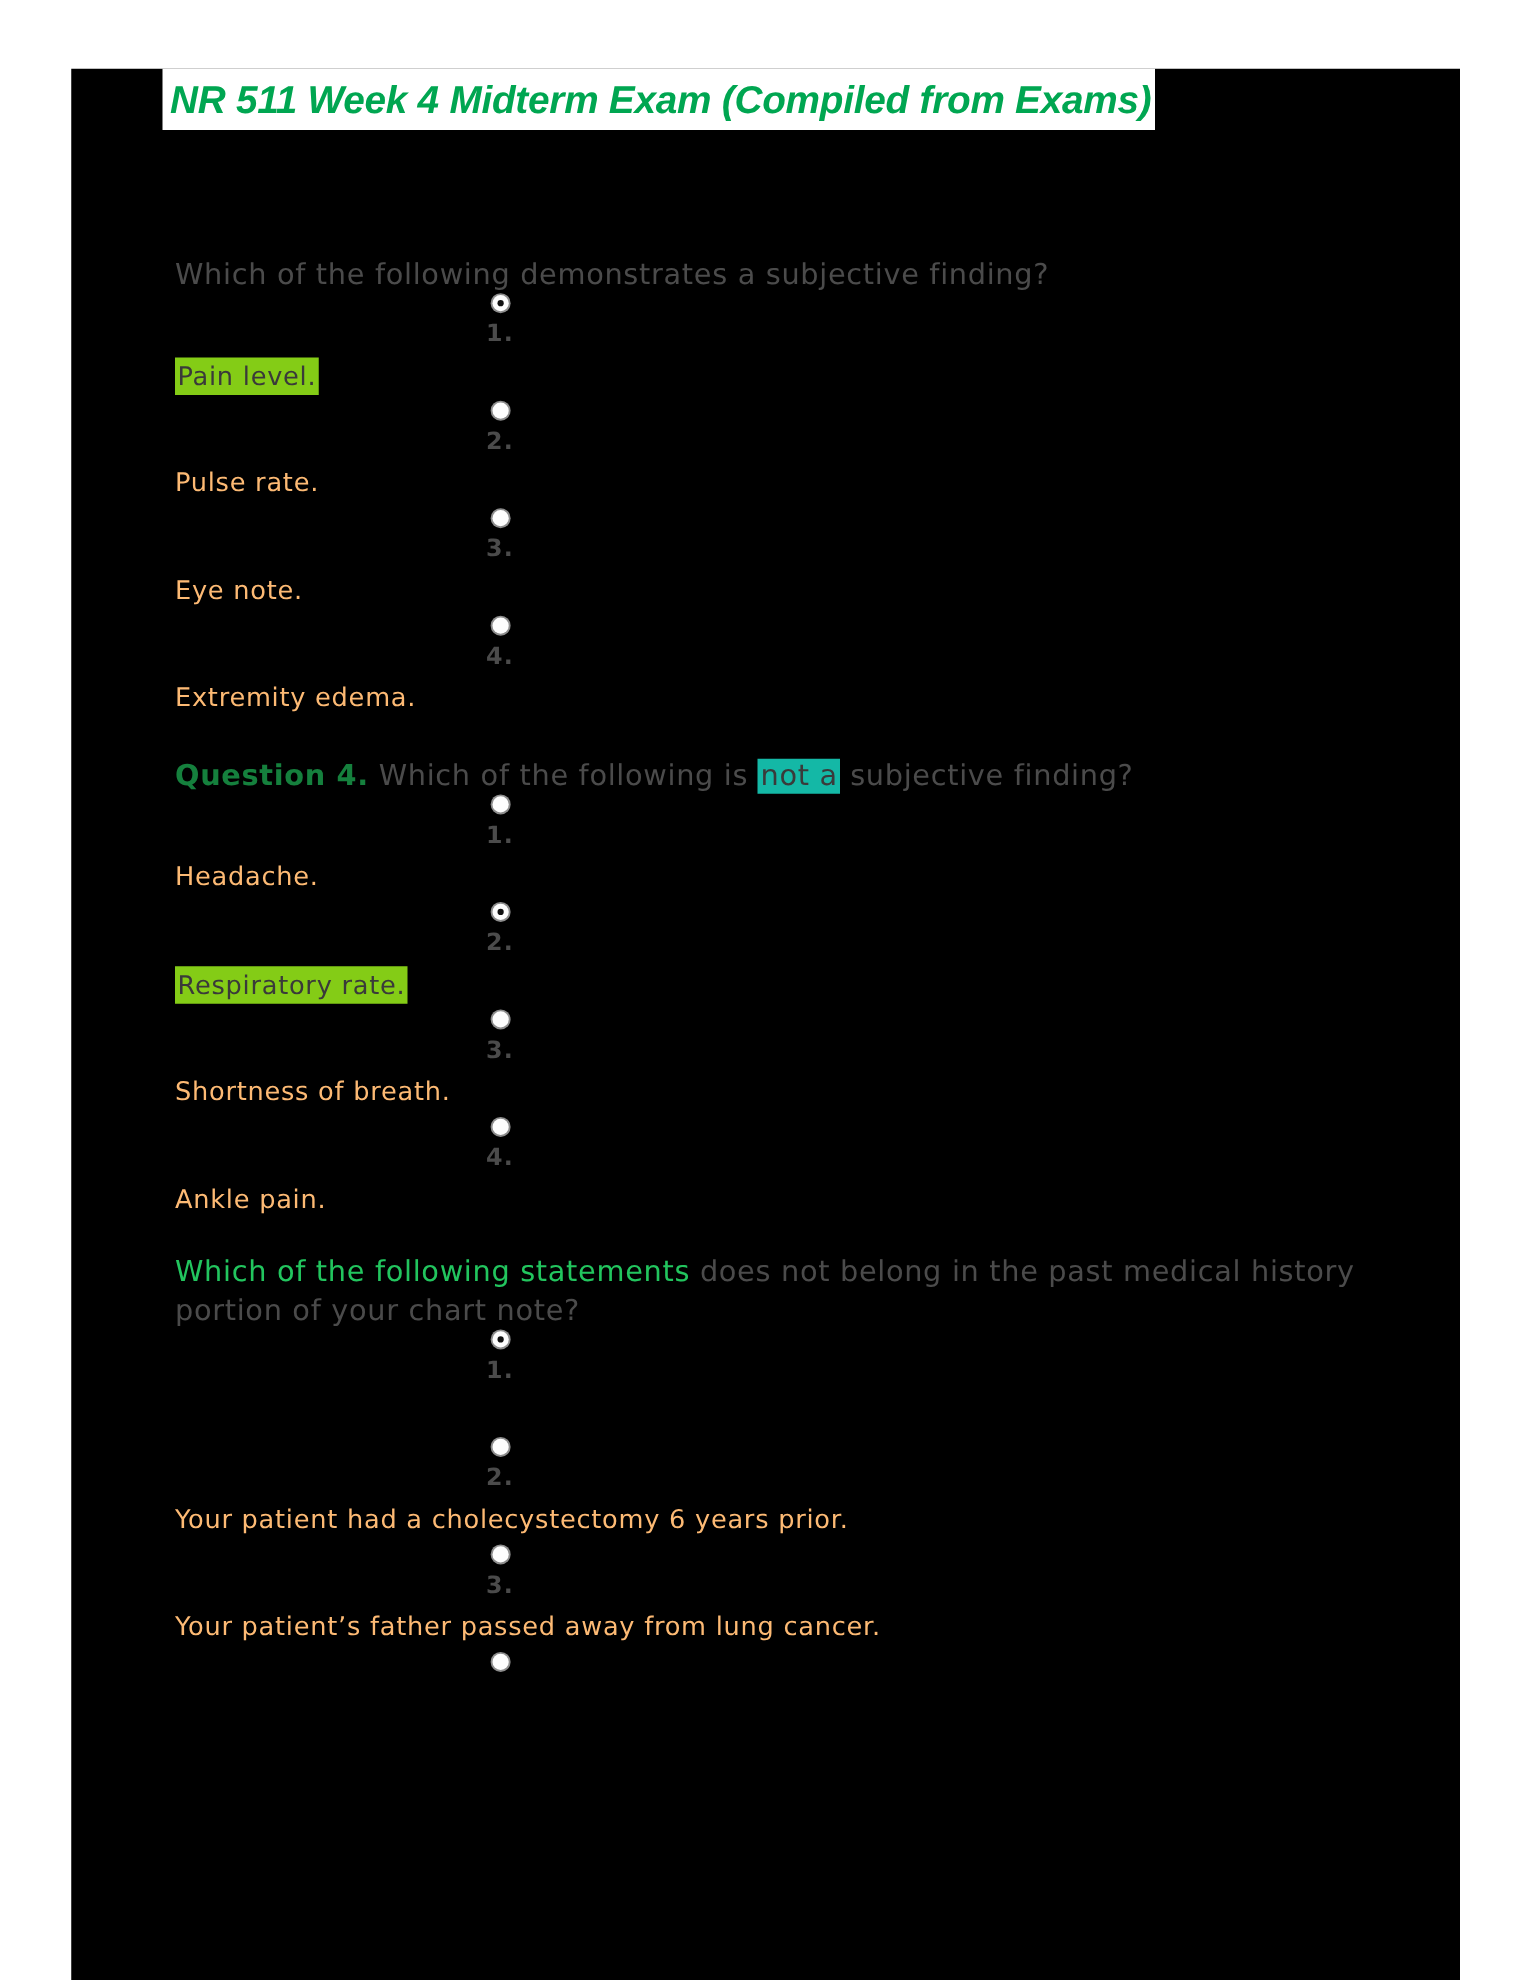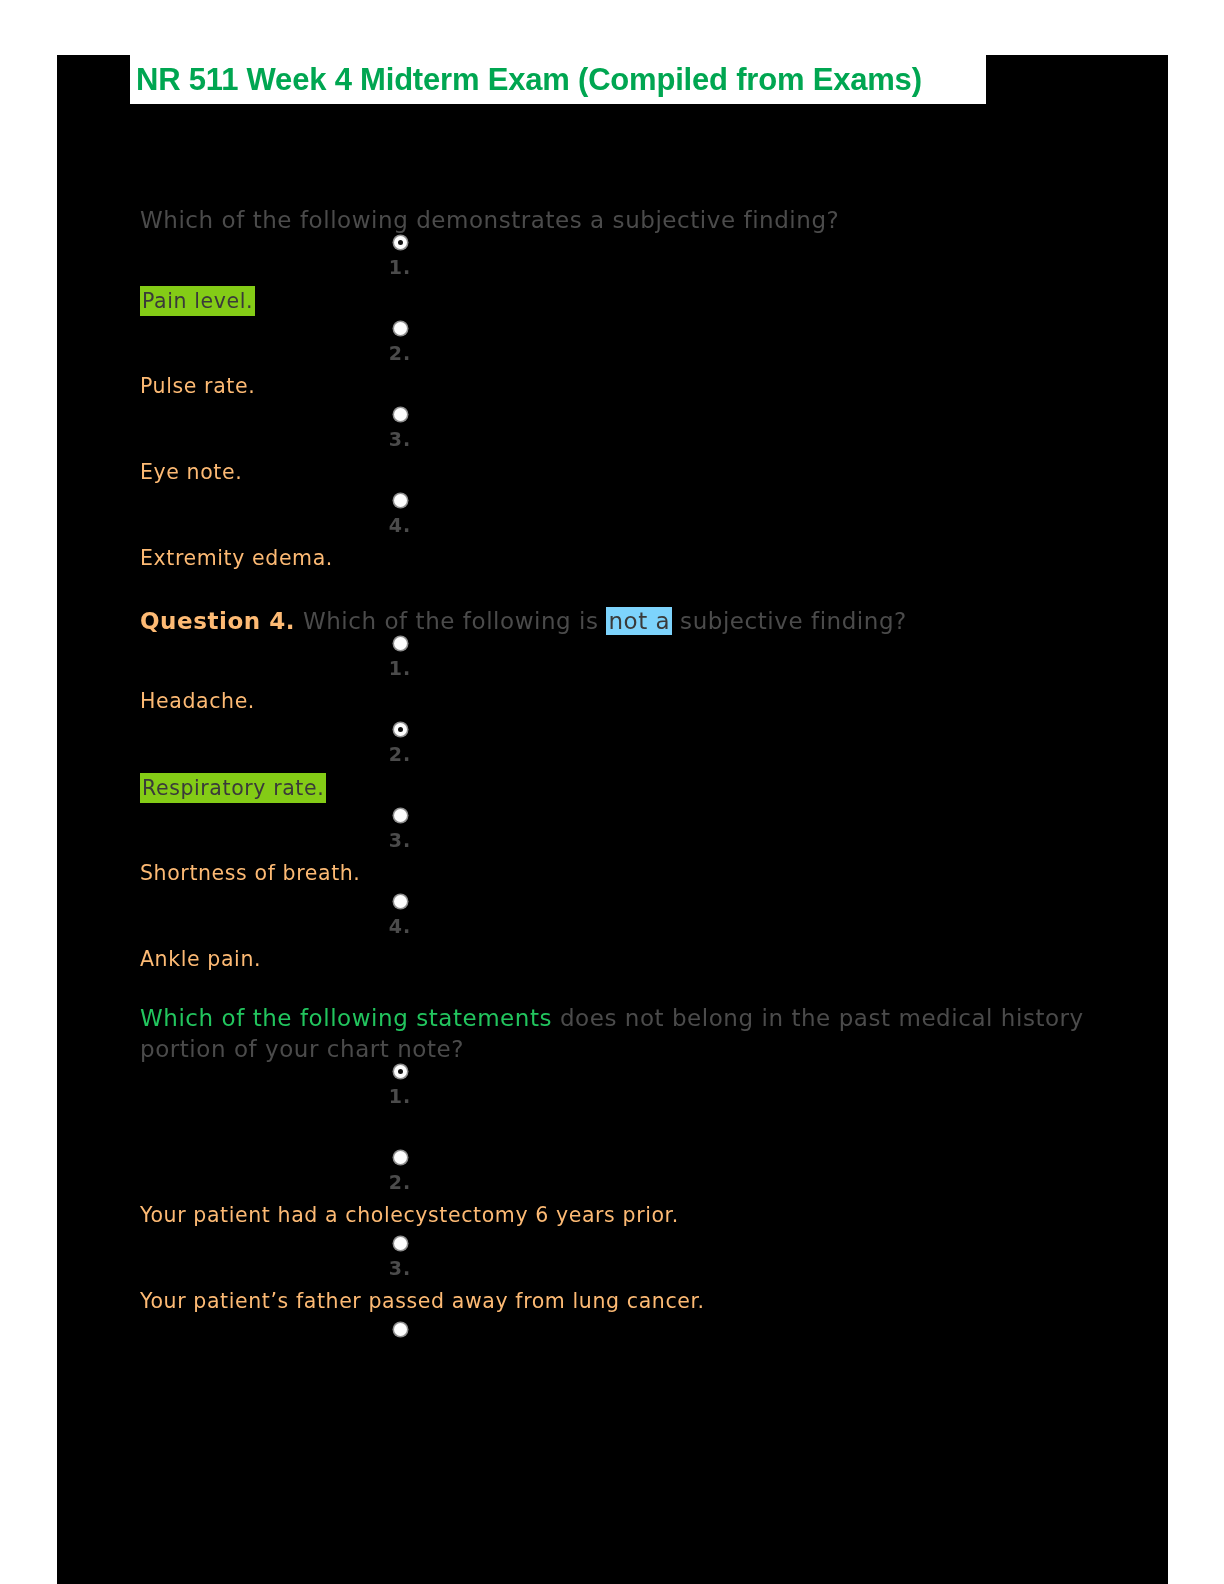--- a/index.html
+++ b/index.html
@@ -23,27 +23,28 @@
     width: 1111px;
     height: 1529px;
     background: #000000;
   }
 
   
   .title-banner {
     position: absolute;
     left: 73px;
     top: 0px;
-    width: 856px;
+    width: 794px;
     height: 49px;
     background: #ffffff;
     display: flex;
     align-items: center;
     box-sizing: border-box;
     padding-left: 6px;
+    font-style: italic;
   }
   .title-text {
     color: #00a651;
     font-family: "Liberation Sans", sans-serif;
     font-weight: bold;
     font-size: 31px;
     line-height: 1;
     white-space: nowrap;
     letter-spacing: -0.2px;
   }
@@ -64,27 +65,27 @@
   .question-text {
     color: #4b4b4b;
     font-family: "DejaVu Sans", sans-serif;
     font-size: 23px;
     line-height: 31px;
     letter-spacing: 0.55px;
     margin: 0;
   }
   .q-strong {
     font-weight: bold;
-    color: #fdba74;
+    color: #15803d;
   }
   .q-semi {
     color: #22c55e;
   }
   .hl-inline {
-    background: #7dd3fc;
+    background: #14b8a6;
     color: #3a3a3a;
     padding: 1px 2px;
   }
 
   
   .options {
     margin: 0;
     padding: 0;
     list-style: none;
   }

